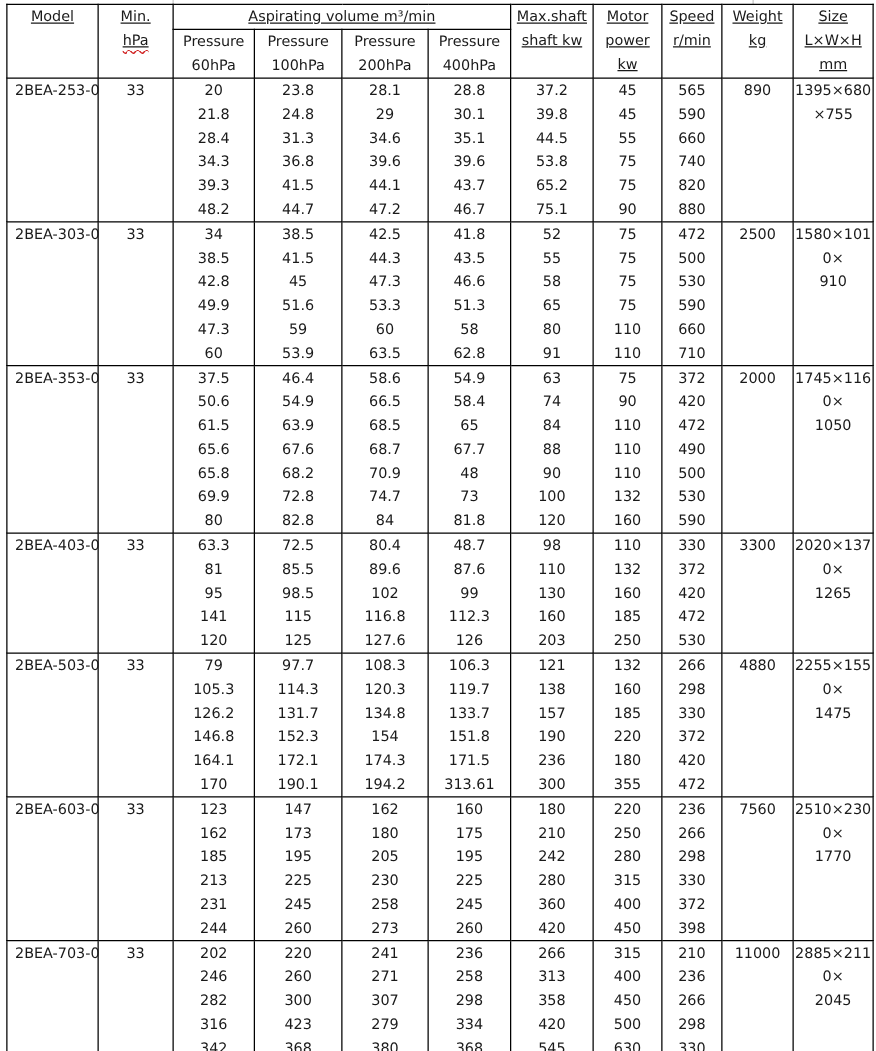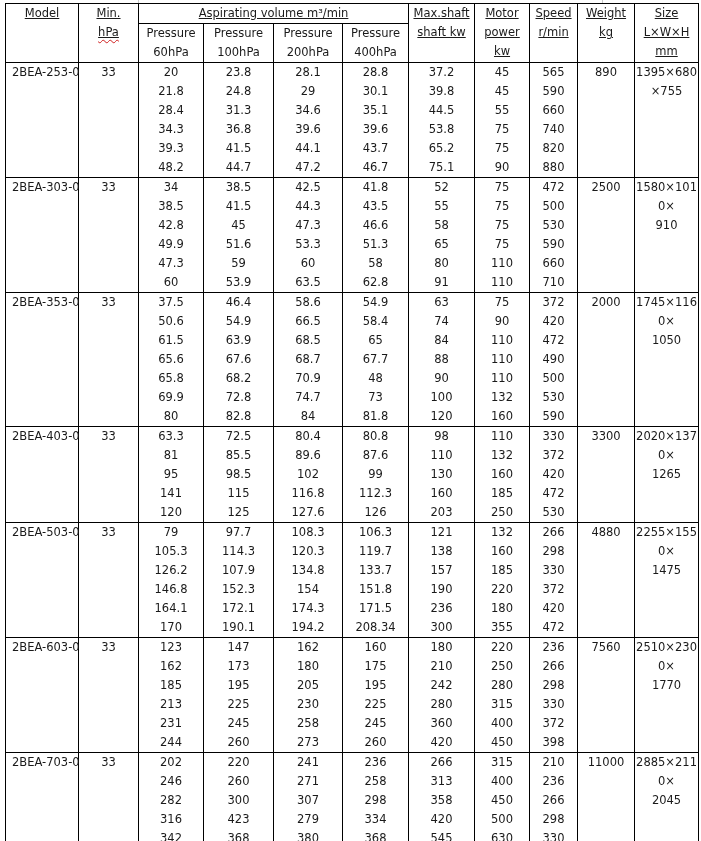--- a/index.html
+++ b/index.html
@@ -380,21 +380,21 @@
           <div>125</div>
         </td>
         <td class="cell-lines">
           <div>80.4</div>
           <div>89.6</div>
           <div>102</div>
           <div>116.8</div>
           <div>127.6</div>
         </td>
         <td class="cell-lines">
-          <div>80.8</div>
+          <div>48.7</div>
           <div>87.6</div>
           <div>99</div>
           <div>112.3</div>
           <div>126</div>
         </td>
         <td class="cell-lines">
           <div>98</div>
           <div>110</div>
           <div>130</div>
           <div>160</div>
@@ -434,40 +434,40 @@
           <div>79</div>
           <div>105.3</div>
           <div>126.2</div>
           <div>146.8</div>
           <div>164.1</div>
           <div>170</div>
         </td>
         <td class="cell-lines">
           <div>97.7</div>
           <div>114.3</div>
-          <div>107.9</div>
+          <div>131.7</div>
           <div>152.3</div>
           <div>172.1</div>
           <div>190.1</div>
         </td>
         <td class="cell-lines">
           <div>108.3</div>
           <div>120.3</div>
           <div>134.8</div>
           <div>154</div>
           <div>174.3</div>
           <div>194.2</div>
         </td>
         <td class="cell-lines">
           <div>106.3</div>
           <div>119.7</div>
           <div>133.7</div>
           <div>151.8</div>
           <div>171.5</div>
-          <div>208.34</div>
+          <div>313.61</div>
         </td>
         <td class="cell-lines">
           <div>121</div>
           <div>138</div>
           <div>157</div>
           <div>190</div>
           <div>236</div>
           <div>300</div>
         </td>
         <td class="cell-lines">

